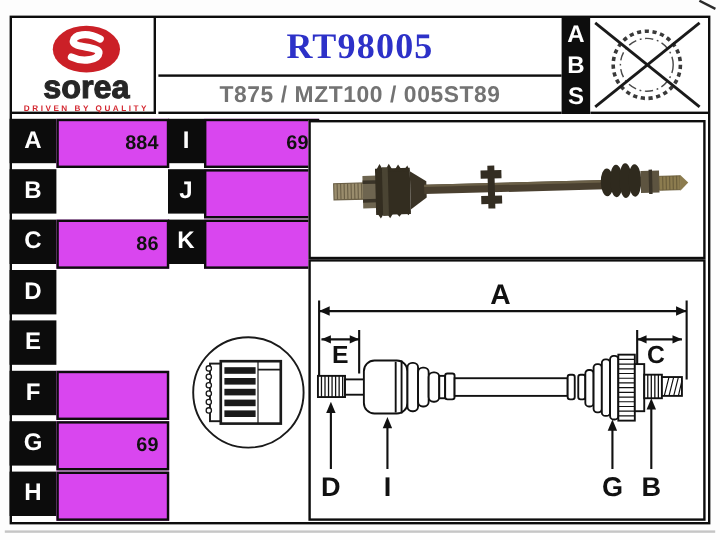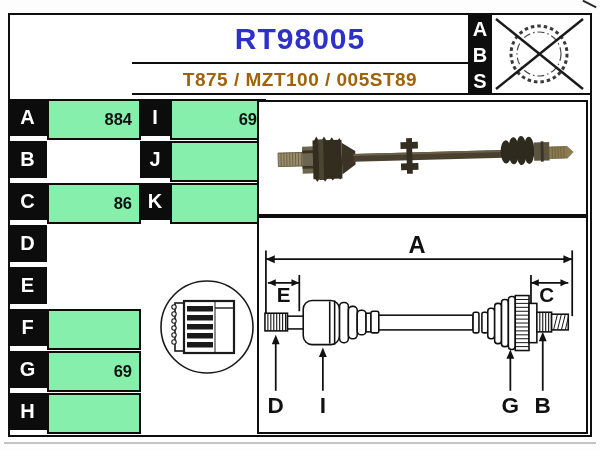--- a/index.html
+++ b/index.html
@@ -4,31 +4,31 @@
 <style>
   html,body{margin:0;padding:0;background:#ffffff;}
   .page{position:relative;width:600px;height:450px;background:#fdfdfd;overflow:hidden;
         font-family:"Liberation Sans",sans-serif;color:#111;}
   .abs{position:absolute;box-sizing:border-box;}
   
   .card{left:8px;top:13px;width:584px;height:424px;border:2px solid #0d0d0d;background:#fff;}
   
   .logo-cell{left:10px;top:15px;width:120px;height:80px;border-right:2px solid #0d0d0d;border-bottom:2px solid #0d0d0d;background:#fff;}
   .pn-cell{left:132px;top:15px;width:336px;height:49px;border-bottom:2px solid #0d0d0d;display:flex;align-items:center;justify-content:center;}
-  .pn-text{font-size:30px;font-weight:bold;letter-spacing:1px;color:#2d31c8;}
+  .pn-text{font-size:30px;font-weight:bold;letter-spacing:1px;color:#2d31c8;font-family:Liberation Serif, serif;}
   .ref-cell{left:132px;top:66px;width:336px;height:29px;border-bottom:2px solid #0d0d0d;display:flex;align-items:center;justify-content:center;}
-  .ref-text{font-size:19px;font-weight:bold;color:#a16207;letter-spacing:0.5px;}
+  .ref-text{font-size:19px;font-weight:bold;color:#737373;letter-spacing:0.5px;}
   .abs-strip{left:468px;top:15px;width:24px;height:80px;background:#0d0d0d;display:flex;flex-direction:column;
              align-items:center;justify-content:space-between;padding:1px 0;}
   .abs-strip span{color:#fff;font-weight:bold;font-size:20px;line-height:26px;}
   .gear-cell{left:492px;top:15px;width:98px;height:80px;border-bottom:2px solid #0d0d0d;background:#fff;}
   
   .lbl-cell{width:39px;height:37px;background:#0c0c0c;color:#fff;font-weight:bold;font-size:20px;
             display:flex;align-items:center;justify-content:center;}
-  .val-cell{height:37px;background:#86efac;border:2px solid #0c0c0c;font-weight:bold;font-size:16.5px;
+  .val-cell{height:37px;background:#d946ef;border:2px solid #0c0c0c;font-weight:bold;font-size:16.5px;
             display:flex;align-items:center;justify-content:flex-end;padding-right:7px;}
   .row-left .lbl-cell{position:absolute;left:0;top:0;}
   .row-left{left:8px;width:130px;height:37px;}
   .row-left .val-cell{position:absolute;left:39px;top:0;width:83px;}
   .row-mid{left:140px;width:115px;height:37px;}
   .row-mid .lbl-cell{position:absolute;left:0;top:0;width:30px;}
   .row-mid .val-cell{position:absolute;left:30px;top:0;width:85px;}
   
   .photo-box{left:257px;top:100px;width:331px;height:116px;border:2px solid #0d0d0d;background:#fff;}
   .diagram-box{left:257px;top:216px;width:331px;height:218px;border:2px solid #0d0d0d;background:#fff;}
@@ -38,20 +38,28 @@
   svg{display:block;}
   text{font-family:"Liberation Sans",sans-serif;}
 </style>
 </head>
 <body>
 
 <div class="page">
 
   <div class="abs card"></div>
 
+  <div class="abs logo-cell">
+    <svg width="120" height="80" viewBox="0 0 120 80">
+      <ellipse cx="62" cy="26" rx="28" ry="19.5" fill="#cb2027"></ellipse>
+      <path d="M 73.5,17.5 C 63,11.5 51.5,13.5 51,19.5 C 50.5,25 73,23.5 72.5,29 C 72,34.5 60,37.5 49.5,32.5" fill="none" stroke="#ffffff" stroke-width="6" stroke-linecap="round"></path>
+      <text x="62" y="67" text-anchor="middle" font-size="27" font-weight="bold" fill="#262626" stroke="#262626" stroke-width="0.9">sorea</text>
+      <text x="62" y="77.5" text-anchor="middle" font-size="6.8" font-weight="bold" fill="#d42730" letter-spacing="2.1">DRIVEN BY QUALITY</text>
+    </svg>
+  </div>
 
   <div class="abs pn-cell">
     <span class="pn-text">RT98005</span>
   </div>
   <div class="abs ref-cell">
     <span class="ref-text">T875 / MZT100 / 005ST89</span>
   </div>
 
   <div class="abs abs-strip">
     <span>A</span>

